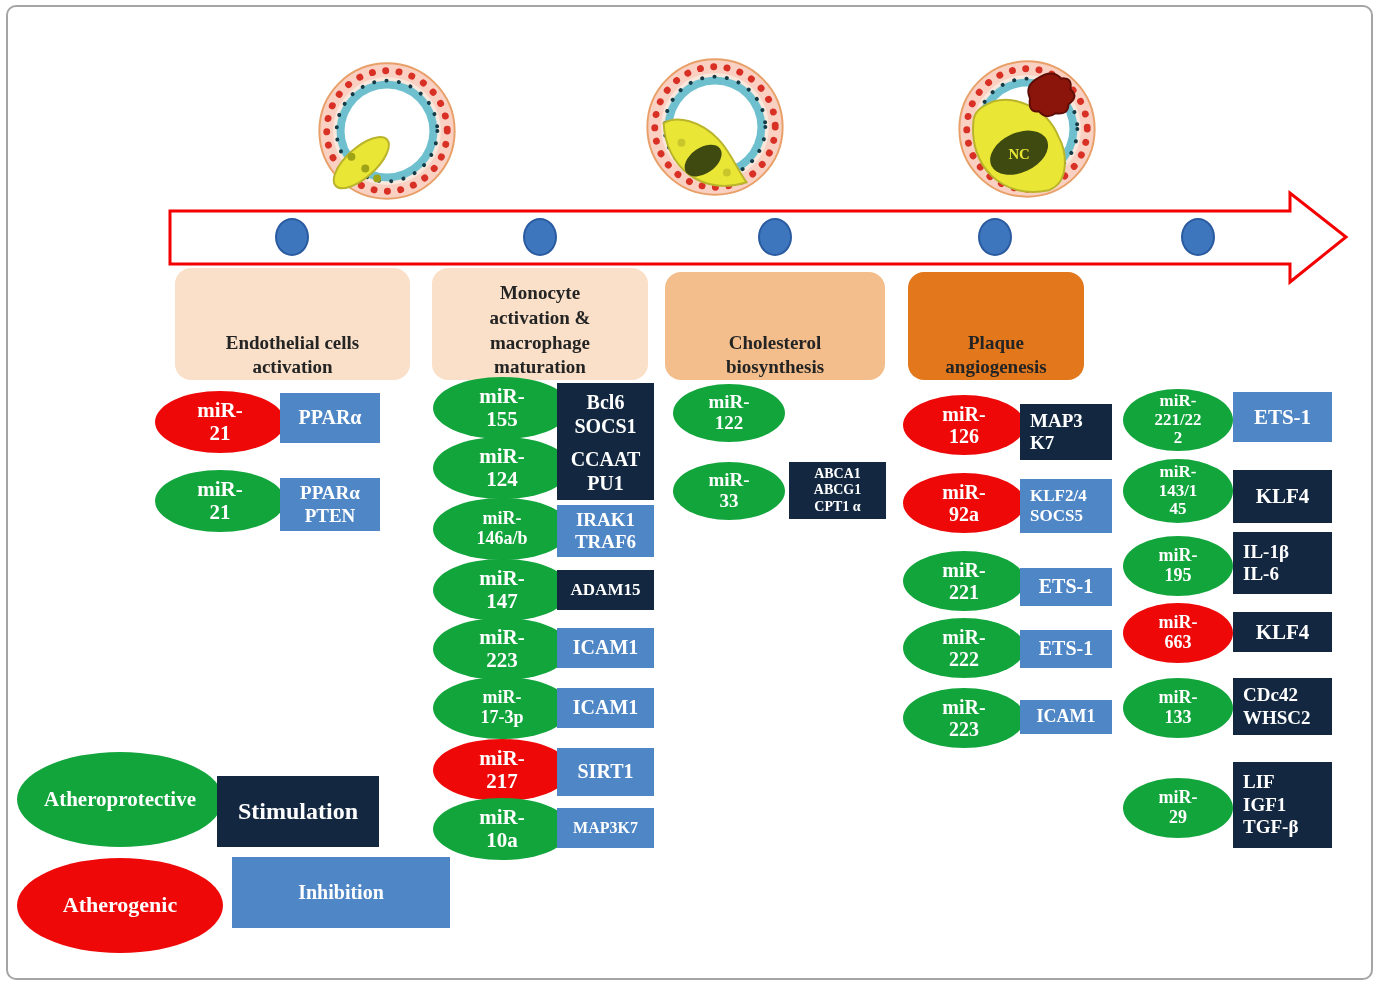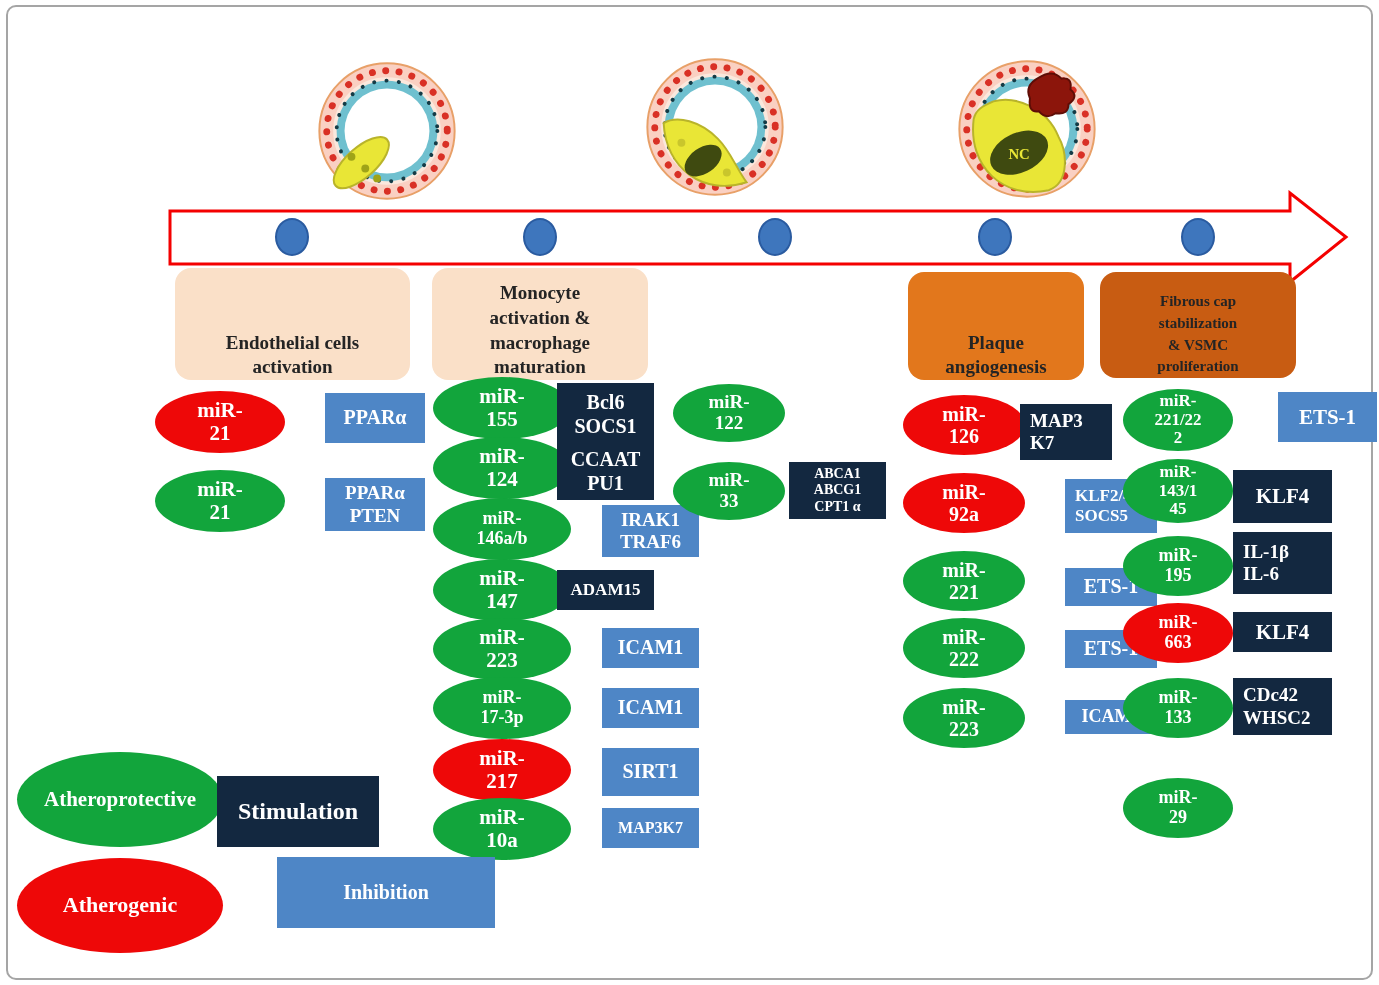--- a/index.html
+++ b/index.html
@@ -48,21 +48,21 @@
     position: absolute;
     display: flex;
     align-items: center;
     justify-content: center;
     text-align: center;
     color: #ffffff;
     white-space: pre-line;
     line-height: 1.18;
   }
   .dark { background: #132840; }
-  .blue { background: #4e86c6; margin-left: 45px; }
+  .blue { background: #4e86c6; }
   .leftal { justify-content: flex-start; text-align: left; padding-left: 10px; }
   .tdot {
     position: absolute;
     top: 218px;
     width: 34px;
     height: 38px;
     border-radius: 50%;
     background: #3e76bd;
     border: 2px solid #2a5ba0;
   }
@@ -132,29 +132,27 @@
   <div class="header" style="left:175px;top:268px;width:235px;height:112px;background:#FAE0C8;font-size:19px">
     <span>Endothelial cells
 activation</span>
   </div>
   <div class="header" style="left:432px;top:268px;width:216px;height:112px;background:#FAE0C8;font-size:19px">
     <span>Monocyte
 activation &amp;
 macrophage
 maturation</span>
   </div>
+  <div class="header" style="left:665px;top:272px;width:220px;height:108px;background:#F3BE8B;font-size:19px">
+    <span>Cholesterol
+biosynthesis</span>
+  </div>
   <div class="header" style="left:908px;top:272px;width:176px;height:108px;background:#E2771C;font-size:19px">
     <span>Plaque
 angiogenesis</span>
-  </div>
-  <div class="header" style="left:1100px;top:272px;width:196px;height:106px;background:#C85C12;font-size:15px;line-height:1.45">
-    <span>Fibrous cap
-stabilization
-&amp; VSMC
-proliferation</span>
   </div>
 
   <div class="oval red" style="left:155px;top:391px;width:130px;height:62px;font-size:21px"><span>miR-
 21</span></div>
   <div class="tbox blue" style="left:280px;top:393px;width:100px;height:50px;font-size:20px"><span>PPARα</span></div>
 
   <div class="oval green" style="left:155px;top:470px;width:130px;height:62px;font-size:21px"><span>miR-
 21</span></div>
   <div class="tbox blue" style="left:280px;top:478px;width:100px;height:53px;font-size:19px"><span>PPARα
 PTEN</span></div>
@@ -244,19 +242,22 @@
 663</span></div>
   <div class="tbox dark" style="left:1233px;top:612px;width:99px;height:40px;font-size:21px"><span>KLF4</span></div>
 
   <div class="oval green" style="left:1123px;top:678px;width:110px;height:60px;font-size:18px"><span>miR-
 133</span></div>
   <div class="tbox dark leftal" style="left:1233px;top:678px;width:99px;height:57px;font-size:19px"><span>CDc42
 WHSC2</span></div>
 
   <div class="oval green" style="left:1123px;top:778px;width:110px;height:60px;font-size:18px"><span>miR-
 29</span></div>
+  <div class="tbox dark leftal" style="left:1233px;top:762px;width:99px;height:86px;font-size:19px"><span>LIF
+IGF1
+TGF-β</span></div>
 
   <div class="oval green" style="left:17px;top:752px;width:206px;height:95px;font-size:21px"><span>Atheroprotective</span></div>
   <div class="oval red" style="left:17px;top:858px;width:206px;height:95px;font-size:22px"><span>Atherogenic</span></div>
   <div class="tbox dark" style="left:217px;top:776px;width:162px;height:71px;font-size:24px"><span>Stimulation</span></div>
   <div class="tbox blue" style="left:232px;top:857px;width:218px;height:71px;font-size:20px"><span>Inhibition</span></div>
 
 </div>
 
 </body></html>

